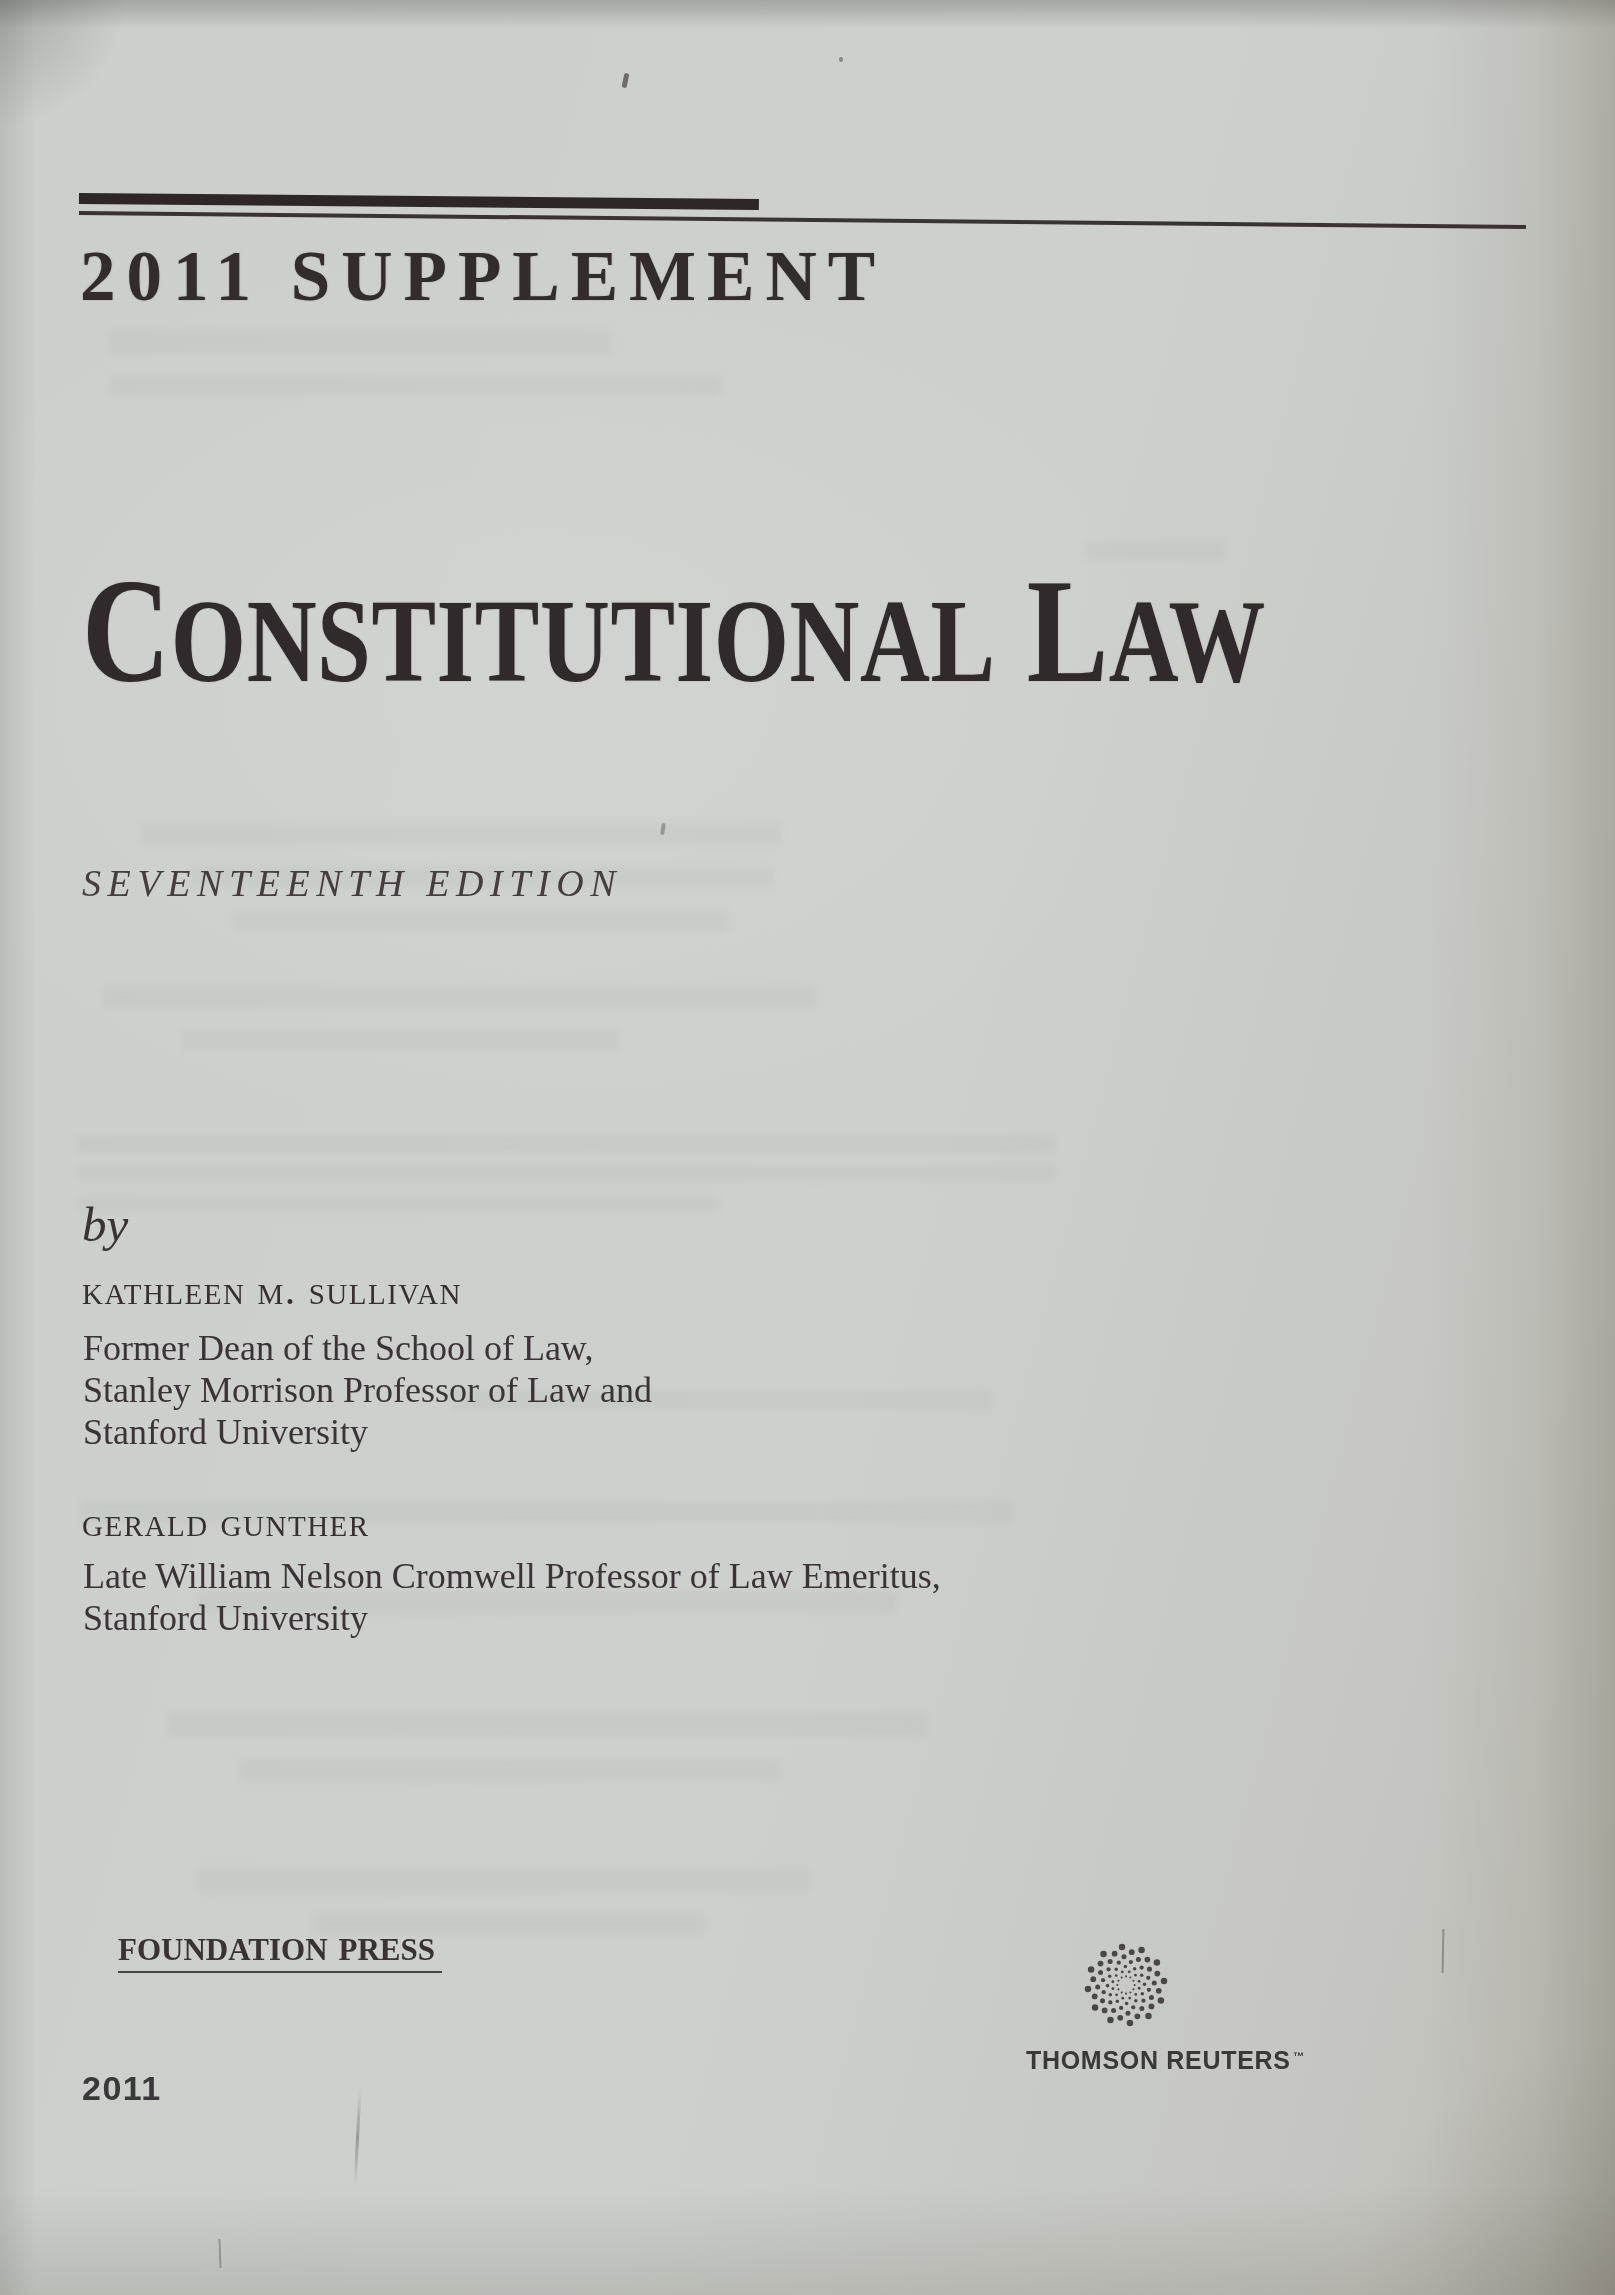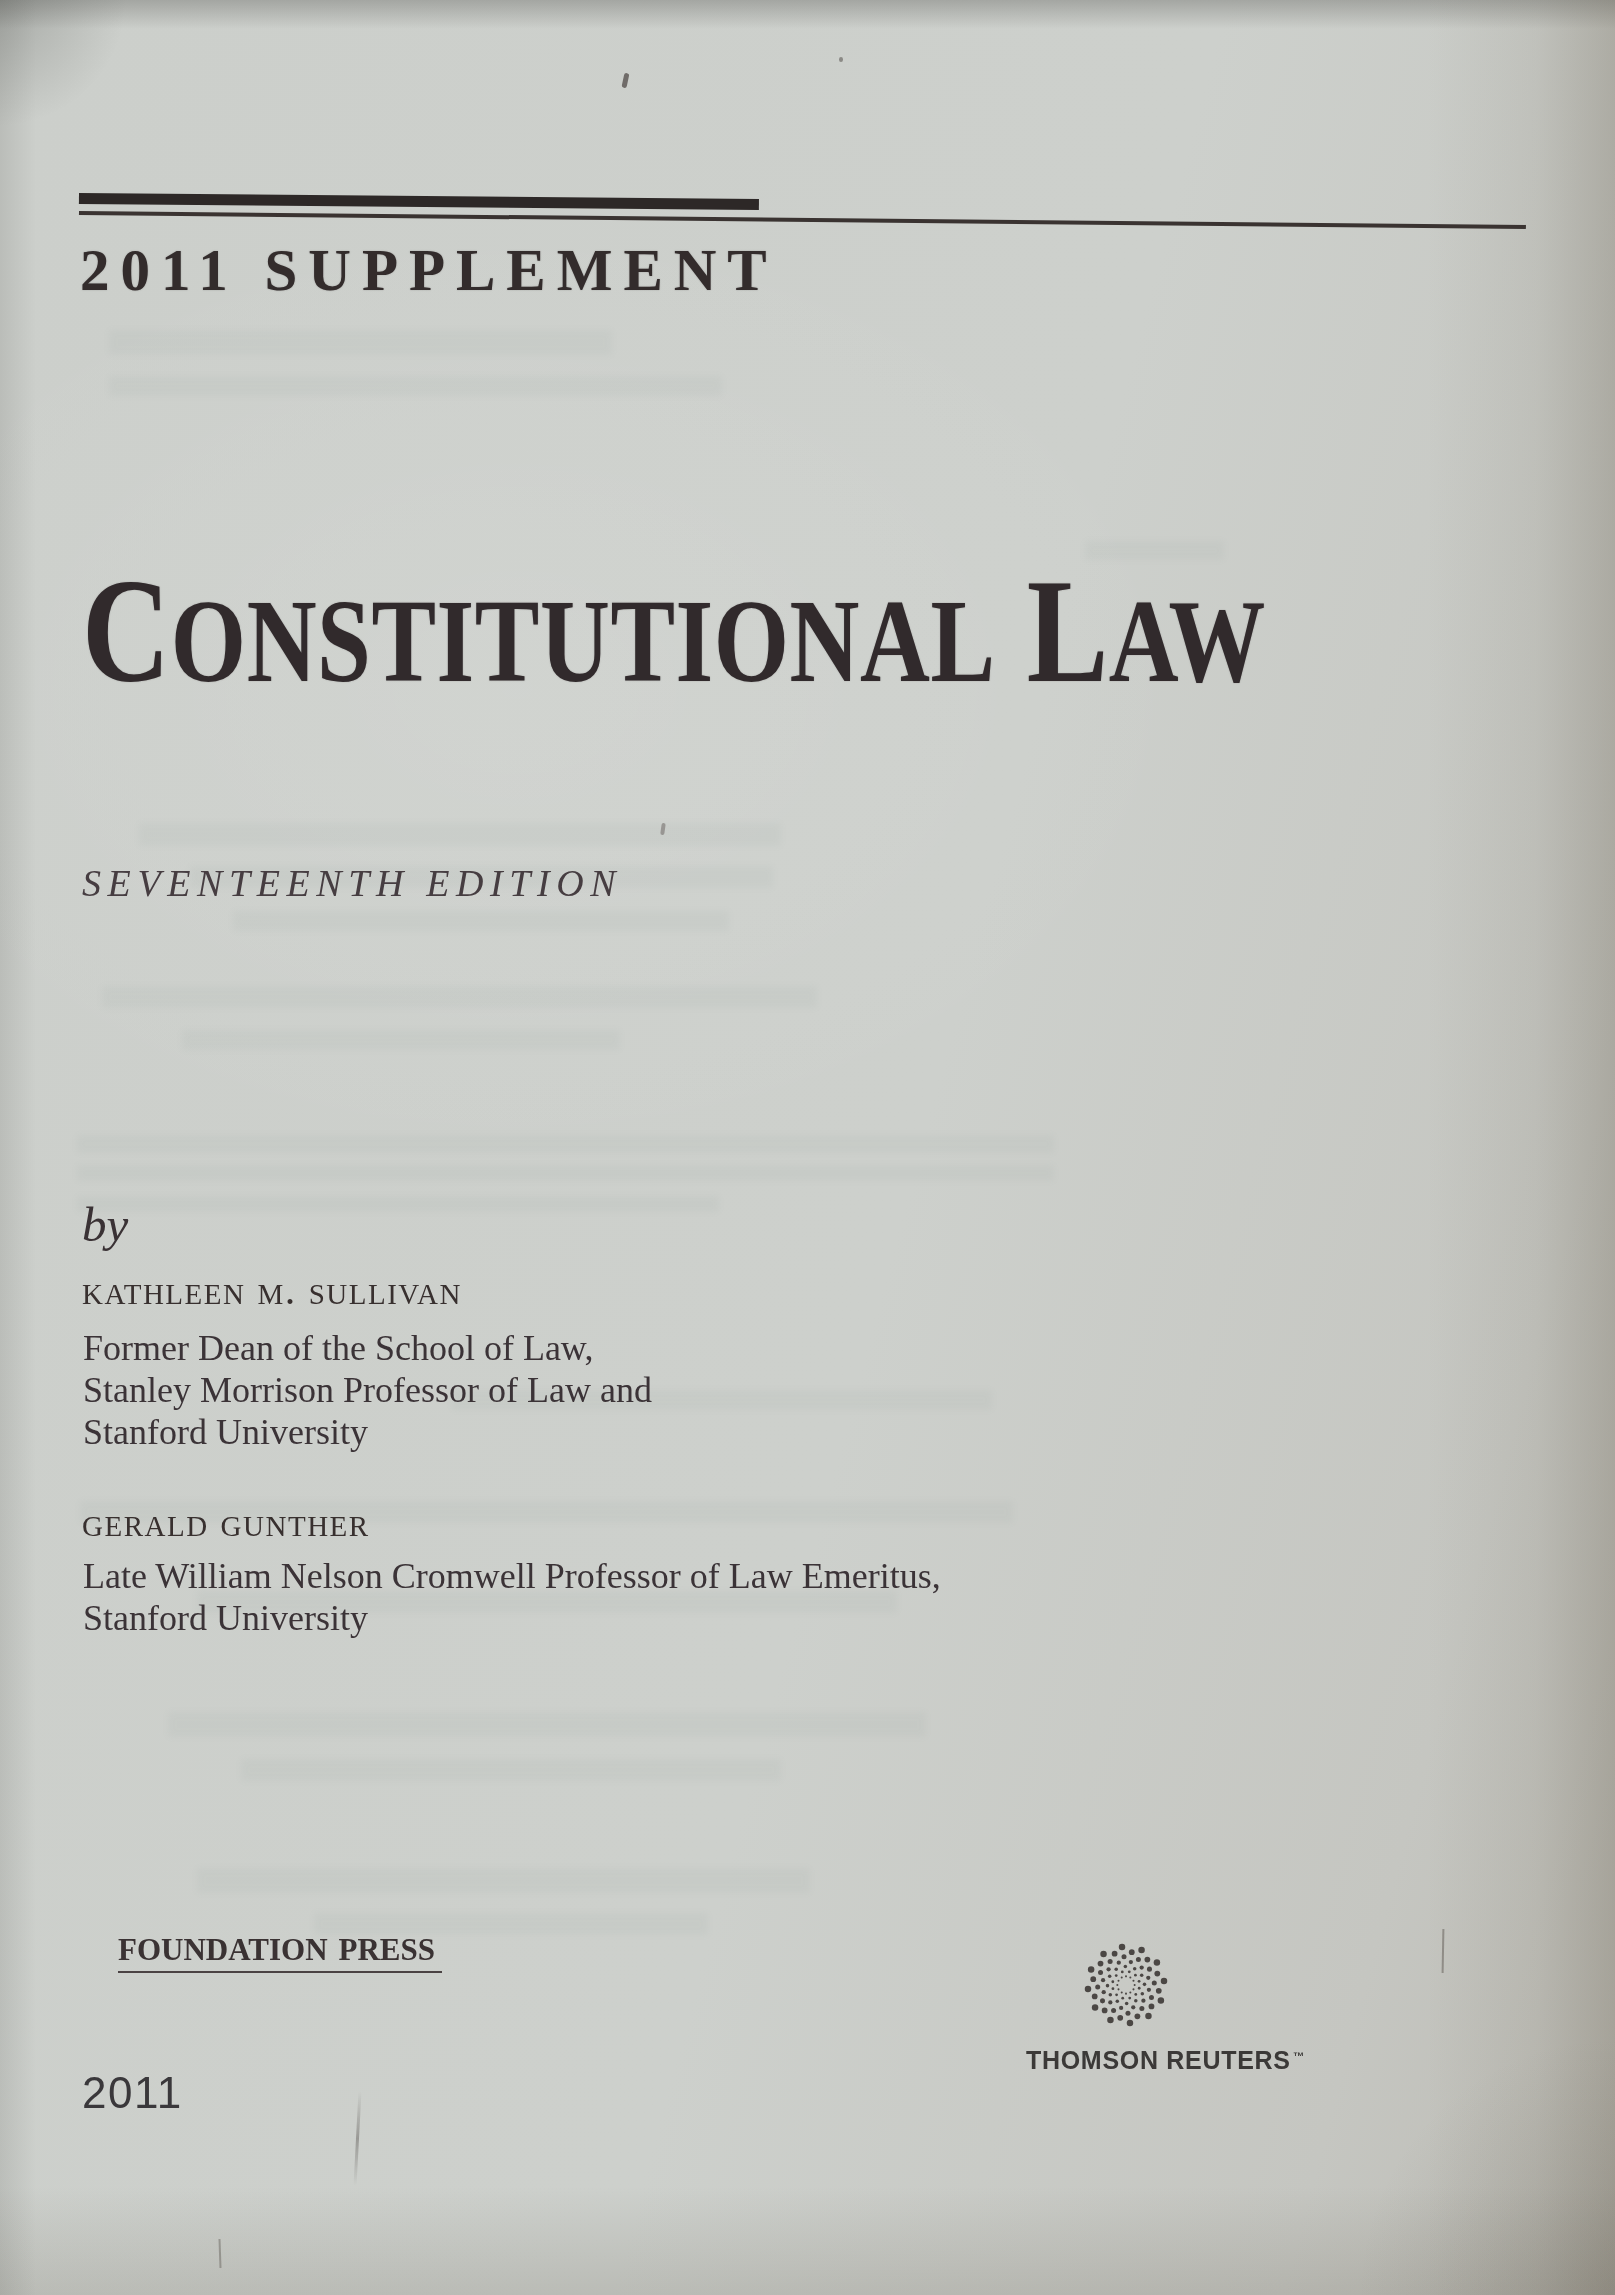--- a/index.html
+++ b/index.html
@@ -15,35 +15,35 @@
       linear-gradient(to left, rgba(108,100,84,0.30) 0px, rgba(108,100,84,0.10) 80px, rgba(108,100,84,0) 190px),
       linear-gradient(to bottom, rgba(70,70,66,0.30) 0px, rgba(70,70,66,0) 29px),
       linear-gradient(to top, rgba(100,95,82,0.18) 0px, rgba(100,95,82,0) 109px),
       radial-gradient(ellipse 948px 656px at 32% 30%, rgba(255,255,255,0.09), rgba(255,255,255,0) 75%),
       linear-gradient(105deg, #cccfcb 0%, #cdd0cc 55%, #c5c6c1 85%, #bcbbb4 100%);
   }
   .abs{position:absolute;}
   .ink{color:#342d2f;text-shadow:0 0 1.5px rgba(53,46,48,0.35);}
   .rule-thick{left:79px;top:193px;width:680px;height:11px;background:#2d2827;transform:rotate(0.5deg);transform-origin:left top;}
   .rule-thin{left:79px;top:211px;width:1447px;height:4.4px;background:#3a3331;transform:rotate(0.55deg);transform-origin:left top;}
-  .banner{left:80px;top:241px;font-size:59px;font-weight:700;letter-spacing:11px;line-height:1;color:#332c2c;}
+  .banner{left:80px;top:241px;font-size:71px;font-weight:700;letter-spacing:11px;line-height:1;color:#332c2c;}
   .title{left:82px;top:556px;line-height:1;font-weight:700;color:#312a2c;font-size:149px;white-space:nowrap;transform:scaleX(0.82);transform-origin:left top;letter-spacing:0.7px;}
   .title .rest{font-size:118px;}
   .title .word2{margin-left:38px;}
   .edition{left:82px;top:864px;font-size:38px;font-weight:400;letter-spacing:6.6px;line-height:1;color:#463d41;font-style:italic;}
   .byline{left:82px;top:1200px;font-size:49px;font-style:italic;line-height:1;color:#3a3235;}
   .author-name{font-size:42px;font-weight:400;font-variant:small-caps;letter-spacing:1.5px;line-height:1;color:#38302f;text-transform:lowercase;}
   .bio{font-size:36px;line-height:42px;color:#3b3337;}
   .name-sullivan{left:82px;top:1269px;}
   .bio-sullivan{left:83px;top:1327px;}
   .name-gunther{left:82px;top:1501px;}
   .bio-gunther{left:83px;top:1555px;}
   .publisher{left:82px;top:1924px;margin-left:36px;}
   .publisher-name{display:inline-block;font-size:44px;font-weight:700;font-variant:small-caps;text-transform:lowercase;line-height:1;color:#3a3233;border-bottom:2.2px solid #4a4243;padding:0 7.3px 2.9px 0;}
-  .publisher-year{left:82px;top:2071px;font-family:"Liberation Sans", sans-serif;font-size:44px;font-weight:400;letter-spacing:1.5px;line-height:1;color:#3a383b;}
+  .publisher-year{left:82px;top:2071px;font-family:"Liberation Sans", sans-serif;font-size:34px;font-weight:700;letter-spacing:1.5px;line-height:1;color:#3a383b;}
   .brand-logo{left:1078px;top:1937px;width:96px;height:96px;}
   .brand-logo svg{width:100%;height:100%;fill:#413c3a;opacity:0.92;}
   .wordmark{left:1002px;top:2048px;font-family:"Liberation Sans", sans-serif;font-size:25px;font-weight:700;letter-spacing:0.7px;line-height:1;color:#3b3937;white-space:nowrap;margin-left:24px;}
   .wordmark .tm{font-size:11px;position:relative;top:-9.5px;margin-left:2.2px;letter-spacing:0;}
   .ghost{position:absolute;background:#6b7f7a;opacity:0.055;filter:blur(3.6px);border-radius:2.9px;}
   .speck{position:absolute;}
 </style>
 </head>
 <body>
 

